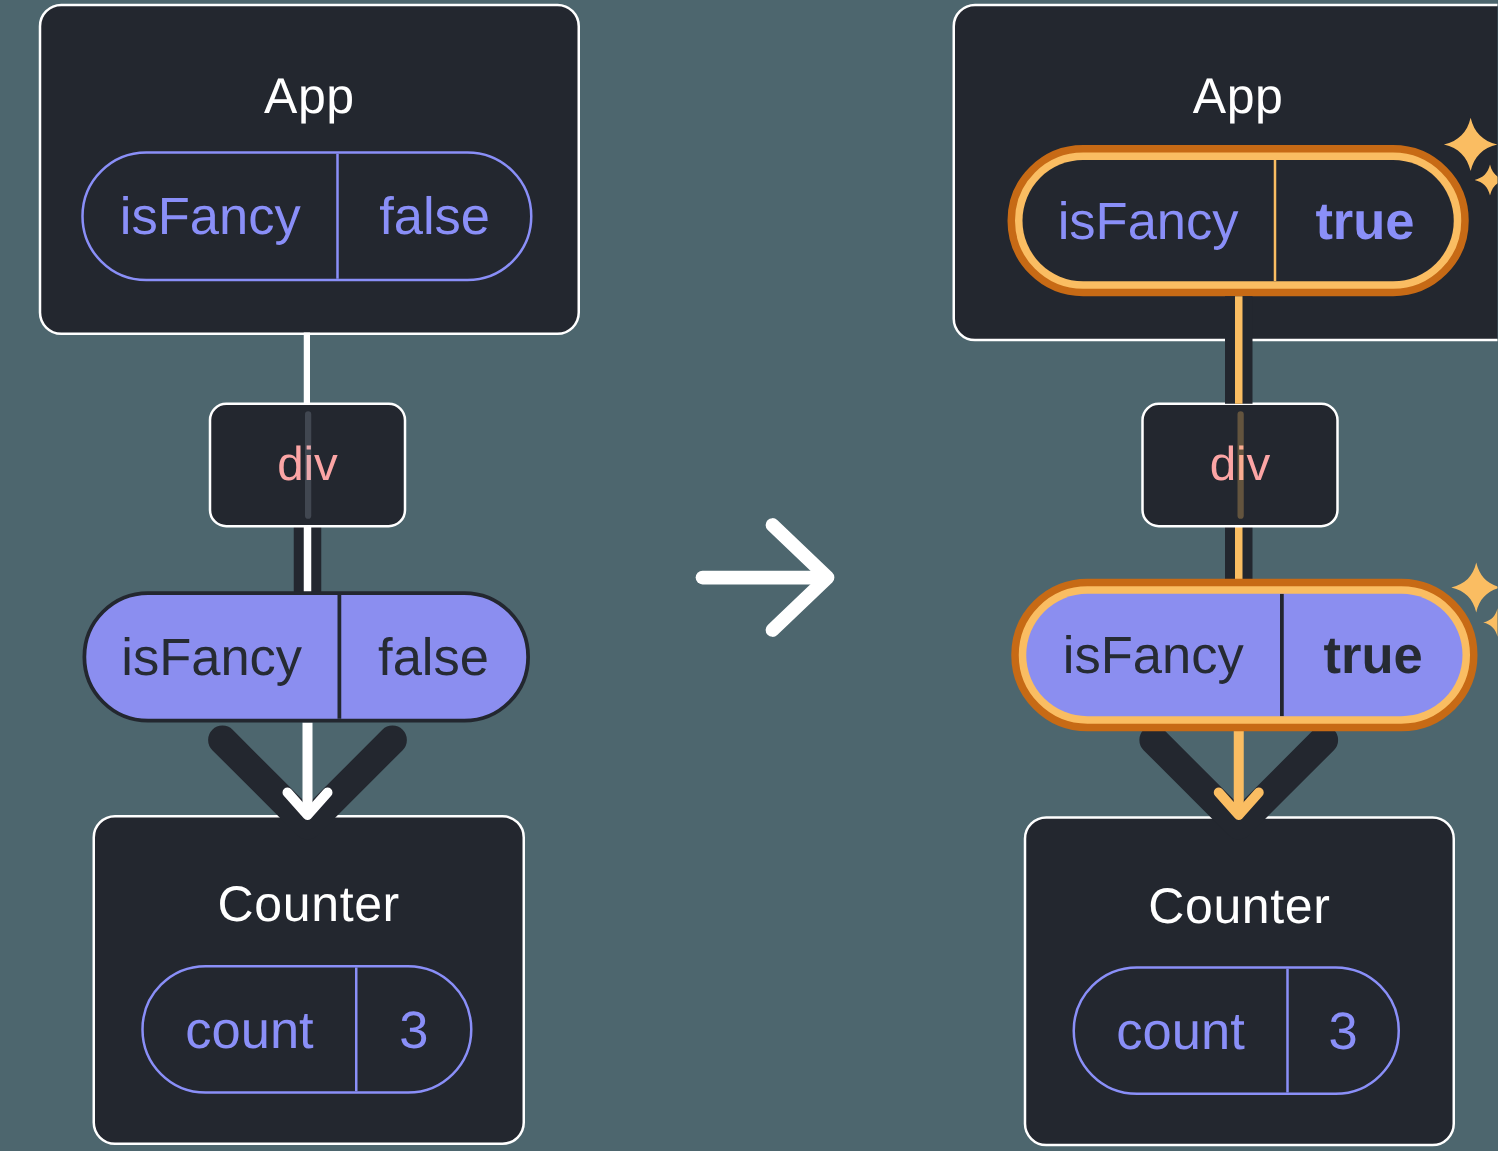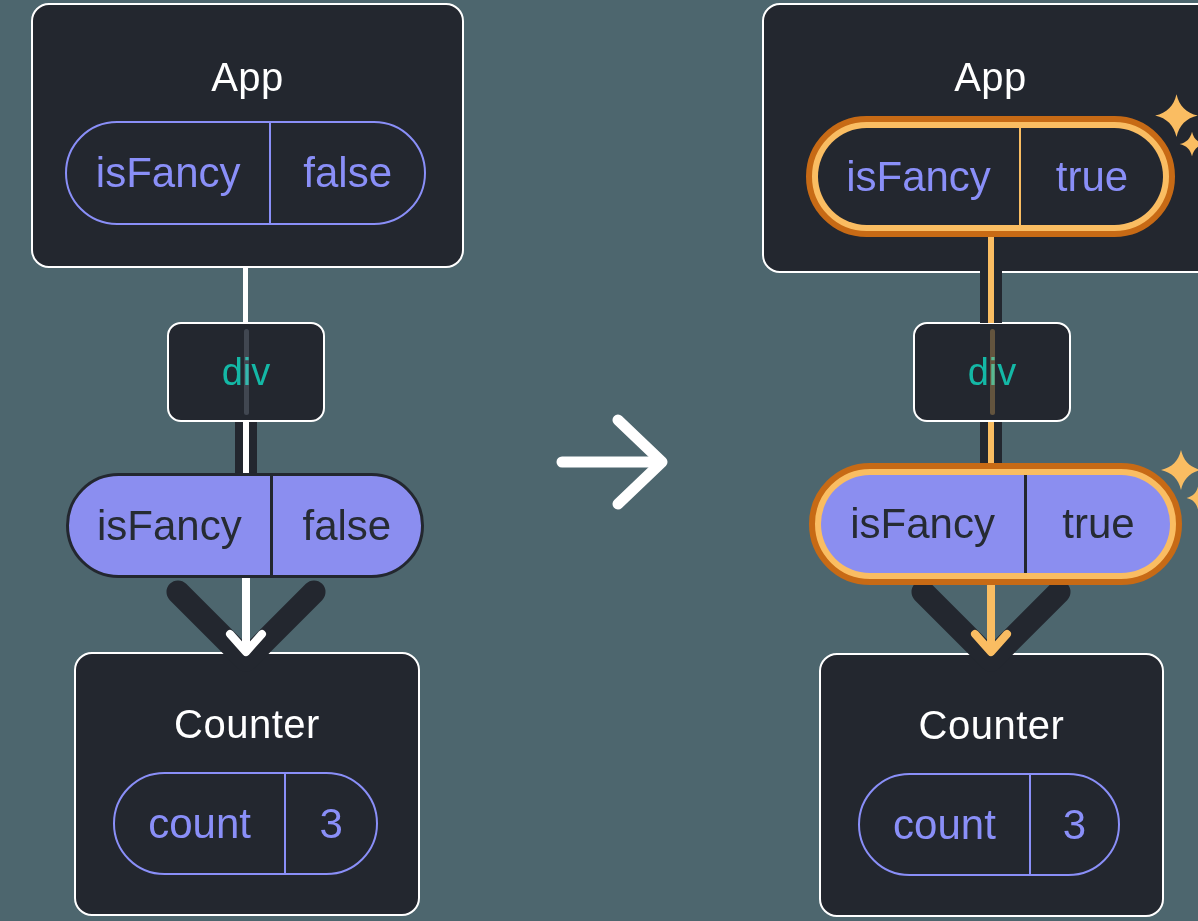--- a/index.html
+++ b/index.html
@@ -46,21 +46,21 @@
     border: 2.5px solid #8A8FF8;
     color: #8A8FF8;
   }
   .outline-pill .cell + .cell { border-left: 2.5px solid #8A8FF8; }
   .solid-pill {
     background: #8B8EF0;
     border: 3px solid #23272F;
     color: #262B33;
   }
   .solid-pill .cell + .cell { border-left: 3px solid #23272F; }
-  .bold-val { font-weight: 400; }
+  .bold-val { font-weight: 700; }
 
   
   .fancy {
     position: absolute;
     border: 6px solid #C76A15;
     background: #FABD62;
     border-radius: 70px;
     padding: 6px;
     z-index: 3;
   }
@@ -83,21 +83,21 @@
   .fancy-core.on-purple .cell + .cell { border-left: 3px solid #23272F; }
 
   .node {
     position: absolute;
     background: #23272F;
     border: 2.5px solid #FFFFFF;
     border-radius: 14px;
     display: flex;
     align-items: center;
     justify-content: center;
-    color: #14b8a6;
+    color: #fca5a5;
     font-size: 38px;
     z-index: 3;
   }
   .ghost-line {
     position: absolute;
     left: calc(50% - 2.5px);
     top: 5px; bottom: 5px;
     width: 5px;
     border-radius: 3px;
   }

